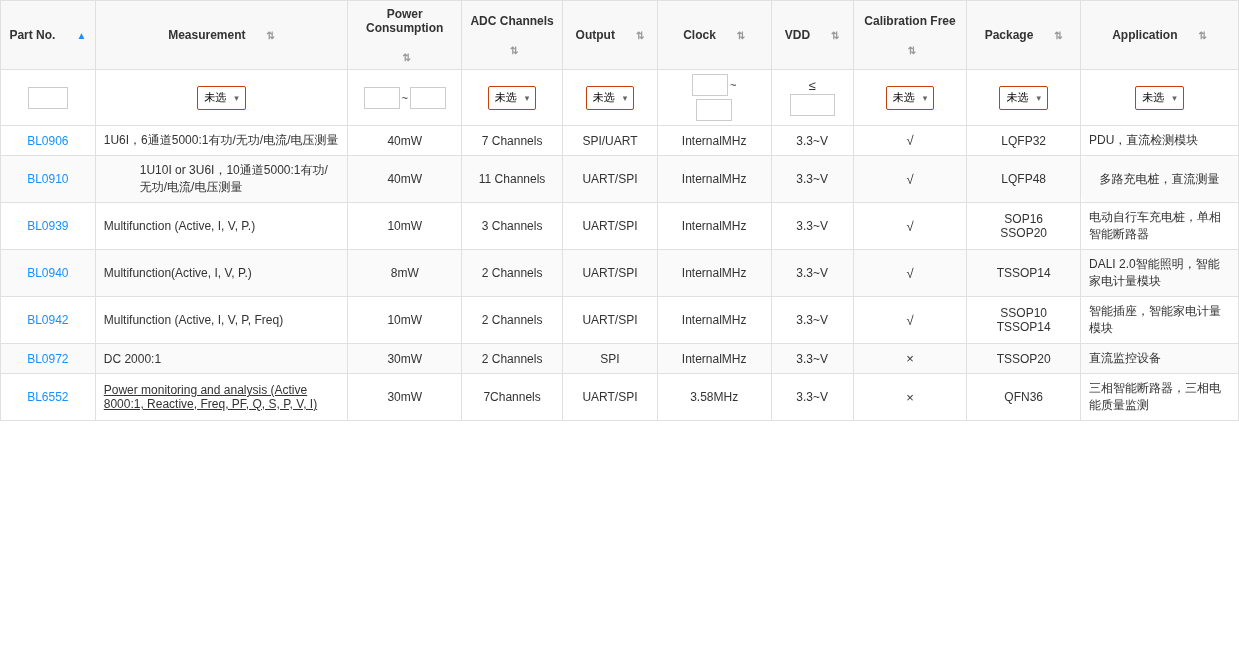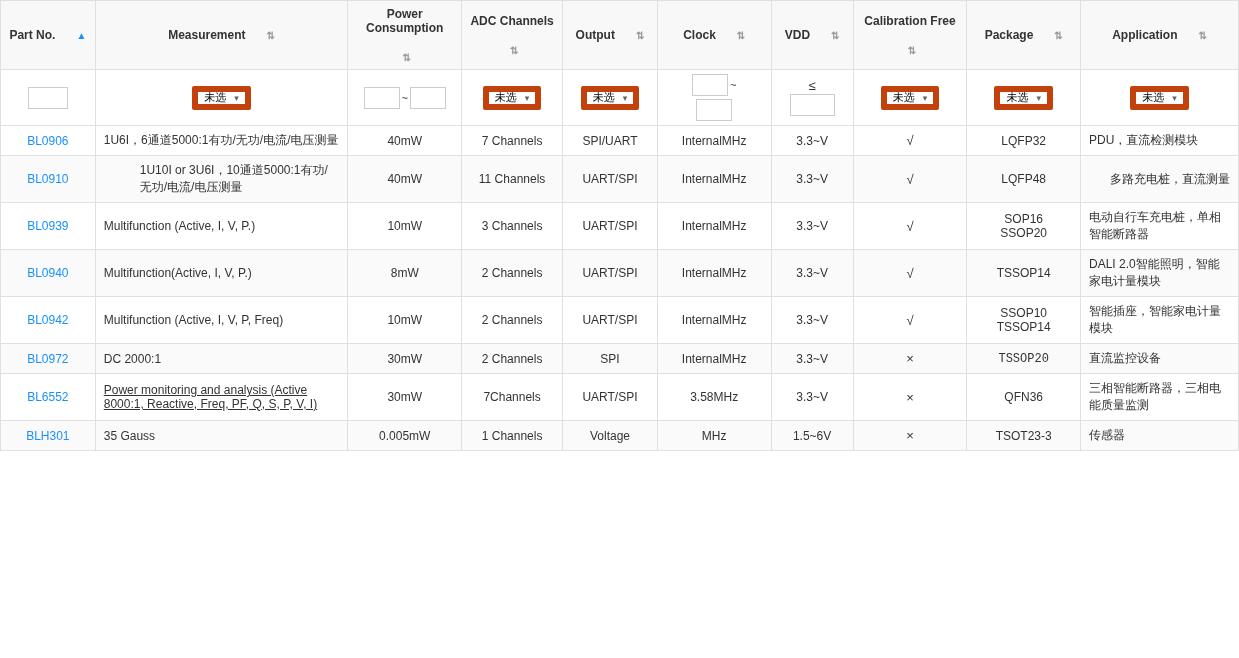--- a/index.html
+++ b/index.html
@@ -15,21 +15,21 @@
     
     .sort-icon { display: inline-block; margin-left: 4px; color: #999; font-size: 10px; }
     .sort-icon-active { color: #1890ff; }
     
     .filter-row td { background: #fff; padding: 4px 6px; }
     
     .filter-input { width: 40px; border: 1px solid #ccc; padding: 2px 4px; font-size: 11px; height: 22px; }
     .filter-range { display: flex; align-items: center; gap: 2px; justify-content: center; }
     .filter-range span { font-size: 11px; }
     
-    .dropdown-btn { border: 6px solid #c2410c; background: #fff; padding: 2px 6px; font-size: 11px; cursor: pointer; height: 24px; display: inline-flex; align-items: center; gap: 8px; border-radius: 2px; }
+    .dropdown-btn { border: 1px solid #c2410c; background: #fff; padding: 2px 6px; font-size: 11px; cursor: pointer; height: 24px; display: inline-flex; align-items: center; gap: 8px; border-radius: 2px; }
     .dropdown-arrow { font-size: 9px; color: #666; }
     
     .part-link { color: #1890ff; text-decoration: none; }
     
     tbody tr td { font-size: 12px; text-align: center; }
     tbody tr td:nth-child(2) { text-align: left; }
     tbody tr td:nth-child(9) { text-align: center; }
     tbody tr td:last-child { text-align: left; }
     
     .col-part { width: 75px; }
@@ -214,21 +214,21 @@
         <tr>
           <td><a class="part-link" href="#">BL0910</a></td>
           <td style="text-align: left; padding-left: 44px;">1U10I or 3U6I，10通道5000:1有功/无功/电流/电压测量</td>
           <td>40mW</td>
           <td>11 Channels</td>
           <td>UART/SPI</td>
           <td>InternalMHz</td>
           <td>3.3~V</td>
           <td class="check-symbol">√</td>
           <td style="white-space: pre-line;">LQFP48</td>
-          <td style="text-align: right; border-radius: 8px;">多路充电桩，直流测量</td>
+          <td style="text-align: center; border-radius: 8px;">多路充电桩，直流测量</td>
         </tr>
         <tr>
           <td><a class="part-link" href="#">BL0939</a></td>
           <td style="text-align: left;">Multifunction (Active, I, V, P.)</td>
           <td>10mW</td>
           <td>3 Channels</td>
           <td>UART/SPI</td>
           <td>InternalMHz</td>
           <td>3.3~V</td>
           <td class="check-symbol">√</td>
@@ -263,42 +263,30 @@
         </tr>
         <tr>
           <td><a class="part-link" href="#">BL0972</a></td>
           <td style="text-align: left; margin-left: 36px;">DC 2000:1</td>
           <td>30mW</td>
           <td>2 Channels</td>
           <td>SPI</td>
           <td>InternalMHz</td>
           <td>3.3~V</td>
           <td class="check-symbol">×</td>
-          <td style="white-space: pre-line; font-family: Liberation Mono, monospace;">TSSOP20</td>
+          <td style="white-space: pre-line;">TSSOP20</td>
           <td style="text-align: left;">直流监控设备</td>
         </tr>
         <tr>
           <td><a class="part-link" href="#">BL6552</a></td>
           <td style="text-align: left; text-decoration: underline;">Power monitoring and analysis (Active 8000:1, Reactive, Freq, PF, Q, S, P, V, I)</td>
           <td>30mW</td>
           <td>7Channels</td>
           <td>UART/SPI</td>
           <td>3.58MHz</td>
           <td>3.3~V</td>
           <td class="check-symbol">×</td>
           <td style="white-space: pre-line;">QFN36</td>
           <td style="text-align: left;">三相智能断路器，三相电能质量监测</td>
         </tr>
-        <tr>
-          <td><a class="part-link" href="#">BLH301</a></td>
-          <td style="text-align: left;">35 Gauss</td>
-          <td>0.005mW</td>
-          <td>1 Channels</td>
-          <td>Voltage</td>
-          <td>MHz</td>
-          <td>1.5~6V</td>
-          <td class="check-symbol">×</td>
-          <td style="white-space: pre-line;">TSOT23-3</td>
-          <td style="text-align: left;">传感器</td>
-        </tr>
       </tbody>
   </table>
 </div>
 
 </body></html>

